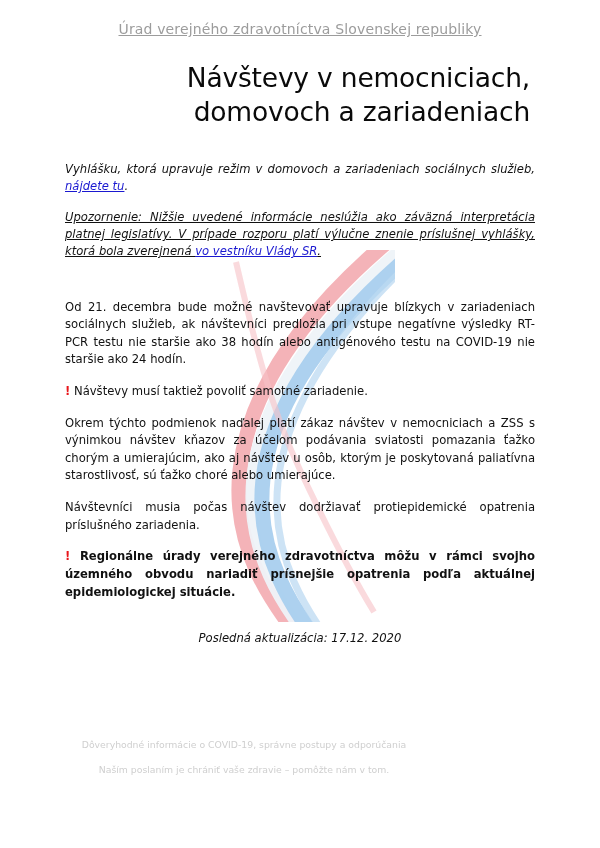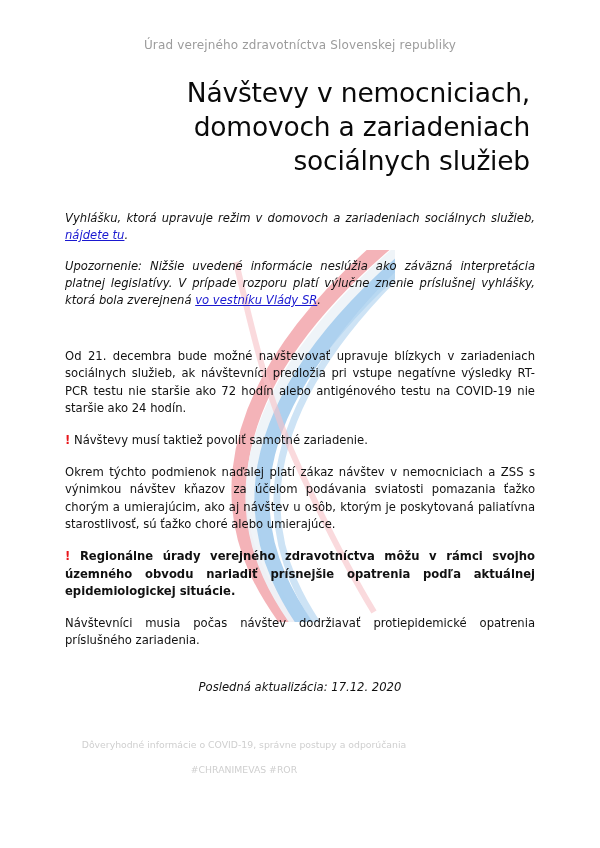--- a/index.html
+++ b/index.html
@@ -29,25 +29,26 @@
 
   
   .page {
     position: relative;
     z-index: 2;
     padding: 0;
   }
 
   .org-header {
     text-align: center;
-    font-size: 12px;
+    font-size: 14px;
     color: #9c9c9c;
     letter-spacing: 0.15px;
-    padding-top: 38px;
+    padding-top: 21px;
     font-family: "DejaVu Sans", "Liberation Sans", sans-serif;
+    text-decoration: underline;
   }
 
   .doc-title {
     text-align: right;
     font-size: 26.5px;
     line-height: 1.28;
     font-weight: 400;
     color: #0a0a0a;
     margin: 24px 70px 0 70px;
     letter-spacing: -0.2px;
@@ -58,21 +59,21 @@
   }
 
   .intro {
     font-style: italic;
     font-size: 11.6px;
     line-height: 1.48;
     text-align: justify;
     color: #111;
   }
   .intro.first { margin-top: 32px; }
-  .intro.second { margin-top: 14px; }
+  .intro.second { margin-top: 14px; text-decoration: underline; }
 
   a.doclink {
     color: #1a18d0;
     text-decoration: underline;
   }
 
   .para {
     font-size: 11.6px;
     line-height: 1.52;
     text-align: justify;
@@ -137,45 +138,44 @@
   </g>
 </svg>
 
 <div class="page">
 
   <div class="org-header">Úrad verejného zdravotníctva Slovenskej republiky</div>
 
   <h1 class="doc-title">
     <span>Návštevy v nemocniciach,</span><br>
     <span>domovoch a zariadeniach</span><br>
-    <span>sociálnych služieb</span>
   </h1>
 
   <div class="body-wrap">
 
     <p class="intro first">
       <span>Vyhlášku, ktorá  upravuje režim v domovoch a zariadeniach sociálnych služieb, </span><a class="doclink" href="#">nájdete tu</a><span>.</span>
     </p>
 
     <p class="intro second">
       <span>Upozornenie:  Nižšie uvedené informácie neslúžia ako záväzná interpretácia platnej legislatívy. V prípade rozporu platí výlučne znenie príslušnej vyhlášky, ktorá bola zverejnená </span><a class="doclink" href="#">vo vestníku Vlády SR</a><span>.</span>
     </p>
 
-    <p class="para first-body"><span>Od </span><b>21. decembra</b><span> bude možné navštevovať upravuje blízkych v zariadeniach sociálnych služieb, ak návštevníci predložia pri vstupe negatívne výsledky </span><b>RT-PCR testu</b><span> nie staršie ako </span><b>72 hodín</b><span> alebo </span><b>antigénového testu</b><span> na COVID-19 nie staršie ako </span><b>24 hodín</b><span>.</span></p>
+    <p class="para first-body"><span>Od </span><b>21. decembra</b><span> bude možné navštevovať upravuje blízkych v zariadeniach sociálnych služieb, ak návštevníci predložia pri vstupe negatívne výsledky </span><b>RT-PCR testu</b><span> nie staršie ako </span><b>38 hodín</b><span> alebo </span><b>antigénového testu</b><span> na COVID-19 nie staršie ako </span><b>24 hodín</b><span>.</span></p>
 
     <p class="para"><span class="alert-mark">!</span><b> Návštevy musí taktiež povoliť samotné zariadenie</b><span>.</span></p>
 
     <p class="para">Okrem týchto podmienok naďalej platí zákaz návštev v nemocniciach a ZSS s výnimkou návštev kňazov za účelom podávania sviatosti pomazania ťažko chorým  a umierajúcim, ako aj návštev u osôb, ktorým je poskytovaná paliatívna starostlivosť, sú ťažko choré alebo umierajúce.</p>
 
+    <p class="para">Návštevníci musia počas návštev dodržiavať protiepidemické opatrenia príslušného zariadenia.</p>
+
     <p class="para bold-para"><span class="alert-mark">!</span><span> Regionálne úrady verejného zdravotníctva môžu v rámci svojho územného obvodu nariadiť prísnejšie opatrenia podľa aktuálnej epidemiologickej situácie.</span></p>
-
-    <p class="para">Návštevníci musia počas návštev dodržiavať protiepidemické opatrenia príslušného zariadenia.</p>
 
     <p class="updated">Posledná aktualizácia: 17.12. 2020</p>
 
   </div>
 </div>
 
 <div class="footer">
   <span class="fline">Dôveryhodné informácie o COVID-19, správne postupy a odporúčania</span>
   <span class="gap"></span>
-  <span class="fline">#CHRANIMEVAS #ROR</span>
+  <span class="fline">Naším poslaním je chrániť vaše zdravie – pomôžte nám v tom.</span>
 </div>
 
 </body></html>

